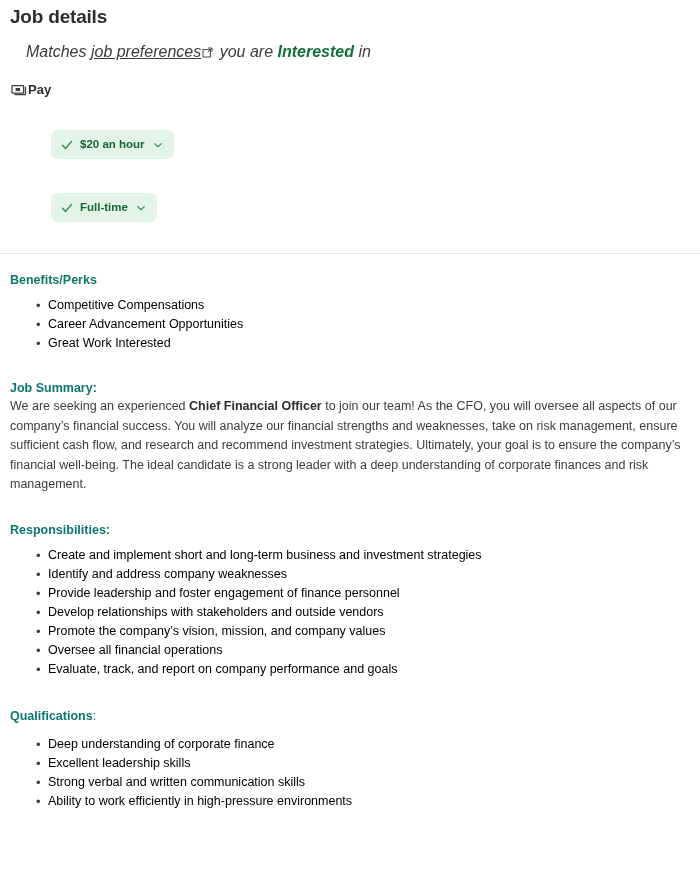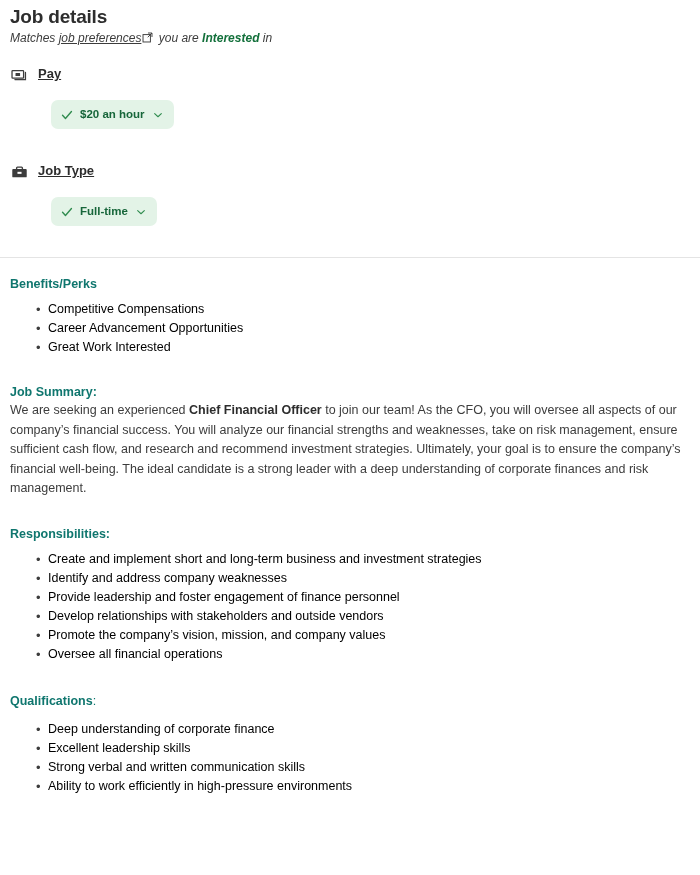--- a/index.html
+++ b/index.html
@@ -23,25 +23,25 @@
   .header { padding: 6px 10px 0 10px; }
   .page-title {
     font-size: 19px;
     font-weight: bold;
     color: #2d2d2d;
     letter-spacing: -0.2px;
     margin: 0 0 3px 0;
     line-height: 22px;
   }
   .subtitle {
-    font-size: 12px;
+    font-size: 16px;
     font-style: italic;
     color: #3c3c3c;
     line-height: 15px;
-    margin: 0;
+    margin: 16px;
     white-space: nowrap;
   }
   .subtitle .pref-link {
     text-decoration: underline;
     color: #3c3c3c;
     cursor: pointer;
   }
   .ext-icon {
     display: inline-block;
     vertical-align: -1px;
@@ -50,40 +50,39 @@
   .interested {
     font-weight: bold;
     color: #13703b;
     font-style: italic;
   }
 
   
   .attr-block { padding: 0 10px; }
   .attr-head {
     display: flex;
-    gap: 10px;
+    align-items: center;
     height: 22px;
-    text-decoration: underline;
   }
   .attr-icon {
     width: 18px;
     height: 18px;
     flex: 0 0 18px;
     display: flex;
     align-items: center;
     justify-content: center;
     color: #3c3c3c;
   }
   .attr-label {
     font-size: 13px;
     font-weight: bold;
     color: #2d2d2d;
     line-height: 16px;
   }
-  .chip-row { padding-left: 41px; margin-top: 12px; }
+  .chip-row { padding-left: 41px; margin-top: 29px; }
   .chip {
     display: inline-flex;
     align-items: center;
     gap: 7px;
     background: #e3f3e7;
     color: #17663a;
     border: none;
     border-radius: 7px;
     padding: 8px 11px 8px 10px;
     font-size: 11.5px;
@@ -192,30 +191,20 @@
         <span class="caret">
           <svg width="10" height="10" viewBox="0 0 12 12">
               <path d="M2 4.3L6 8.1l4-3.8" fill="none" stroke="#2f8b4e" stroke-width="1.3" stroke-linecap="round" stroke-linejoin="round"></path>
             </svg>
         </span>
       </button>
     </div>
   </div>
 
   <div class="attr-block jobtype-block">
-    <div class="attr-head">
-      <span class="attr-icon">
-        <svg width="17" height="17" viewBox="0 0 20 20">
-          <rect x="1.5" y="6" width="17" height="9.6" rx="1" fill="#3c3c3c"></rect>
-          <path d="M6.6 6V4.6a1 1 0 0 1 1-1h4.8a1 1 0 0 1 1 1V6" fill="none" stroke="#3c3c3c" stroke-width="1.6"></path>
-          <rect x="7.6" y="9.2" width="4.8" height="2.4" fill="#ffffff"></rect>
-        </svg>
-      </span>
-      <span class="attr-label">Job Type</span>
-    </div>
     <div class="chip-row">
       <button class="chip">
         <span class="check">
           <svg width="12" height="12" viewBox="0 0 14 14">
               <path d="M1.8 7.4l3.4 3.6L12.2 3" fill="none" stroke="#2f8b4e" stroke-width="1.6" stroke-linecap="round" stroke-linejoin="round"></path>
             </svg>
         </span>
         <span>Full-time</span>
         <span class="caret">
           <svg width="10" height="10" viewBox="0 0 12 12">
@@ -246,20 +235,21 @@
 
     <div class="section resp-sec">
       <div class="section-title">Responsibilities:</div>
       <ul class="bullets">
         <li>Create and implement short and long-term business and investment strategies</li>
         <li>Identify and address company weaknesses</li>
         <li>Provide leadership and foster engagement of finance personnel</li>
         <li>Develop relationships with stakeholders and outside vendors</li>
         <li>Promote the company’s vision, mission, and company values</li>
         <li>Oversee all financial operations</li>
+        <li>Evaluate, track, and report on company performance and goals</li>
       </ul>
     </div>
 
     <div class="section qual-sec">
       <div class="section-title"><span>Qualifications</span><span class="plain">:</span></div>
       <ul class="bullets">
         <li>Deep understanding of corporate finance</li>
         <li>Excellent leadership skills</li>
         <li>Strong verbal and written communication skills</li>
         <li>Ability to work efficiently in high-pressure environments</li>

